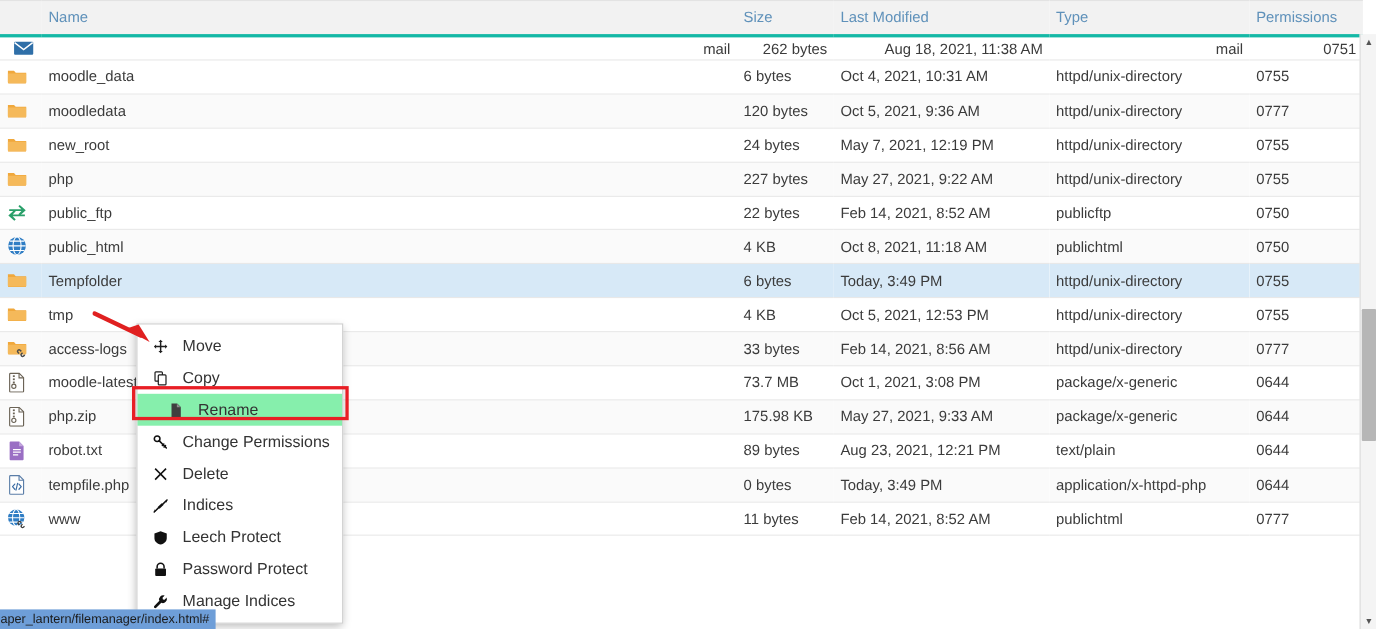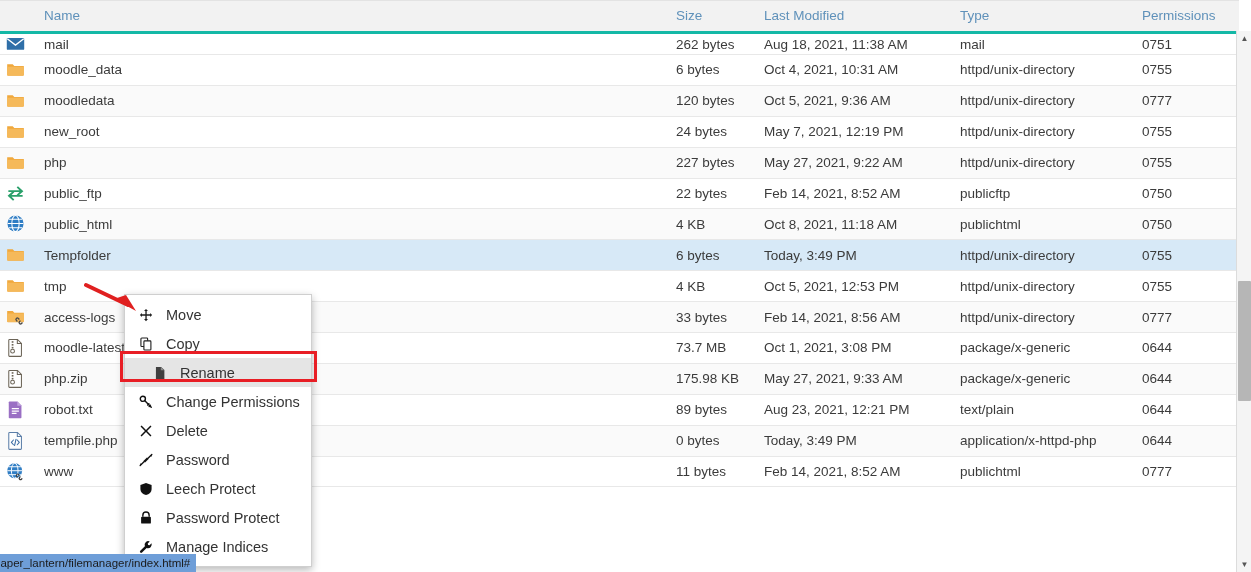--- a/index.html
+++ b/index.html
@@ -51,21 +51,21 @@
     height: 30.9px;
     border-bottom: 1px solid #e8e8e8;
     vertical-align: middle;
     white-space: nowrap;
     overflow: hidden;
   }
   .file-table tbody tr { background: #ffffff; }
   .file-table tbody tr.alt { background: #fafafa; }
   .file-table tbody tr.selected,
   .file-table tbody tr.selected.alt { background: #d7e9f7; }
-  .file-table tbody tr.clipped td { height: 20px; padding-top: 0; }
+  .file-table tbody tr.clipped td { height: 20px; padding-top: 0; text-align: right; }
   td.cell-icon { padding-left: 8px; padding-right: 0; }
   td.cell-name { color: #3b3b3b; }
   td.cell-size, td.cell-mod, td.cell-type, td.cell-perm { color: #3b3b3b; }
 
   .icon-wrap {
     display: inline-block;
     width: 20px; height: 20px;
     position: relative;
     vertical-align: middle;
     line-height: 0;
@@ -87,21 +87,21 @@
   .ctx-item {
     display: flex;
     align-items: center;
     height: 29px;
     padding: 0 10px 0 14px;
     font-size: 14.5px;
     color: #333333;
     cursor: pointer;
     white-space: nowrap;
   }
-  .ctx-item.active { background: #e5e5e5; padding-left: 28px; }
+  .ctx-item.active { background: #86efac; padding-left: 28px; }
   .ctx-ico {
     width: 20px;
     display: inline-flex;
     justify-content: flex-start;
     align-items: center;
     margin-right: 7px;
     color: #222222;
     font-size: 13px;
     line-height: 1;
   }
@@ -438,21 +438,21 @@
       </div>
       <div class="ctx-item">
         <span class="ctx-ico">
           <svg width="14" height="14" viewBox="0 0 24 24">
             <path d="M2 21.5 9 14.5M22 2.5 15 9.5" stroke="#111" stroke-width="2.3" stroke-linecap="round" fill="none"></path>
             <path d="M13.6 7.6 16.4 10.4 10.4 16.4 7.6 13.6z" fill="#111"></path>
             <path d="M22 2.5 19.4 4.3 21.2 6.9z" fill="#111"></path>
             <path d="M2 21.5 4.6 19.7 2.8 17.1z" fill="#111"></path>
           </svg>
         </span>
-        <span>Password</span>
+        <span>Indices</span>
       </div>
       <div class="ctx-item">
         <span class="ctx-ico">
           <svg width="14" height="14" viewBox="0 0 24 24">
             <path d="M12 1.6 21.6 5v7c0 5.5-4 9-9.6 10.4C6.4 21 2.4 17.5 2.4 12V5z" fill="#111"></path>
           </svg>
         </span>
         <span>Leech Protect</span>
       </div>
       <div class="ctx-item">

